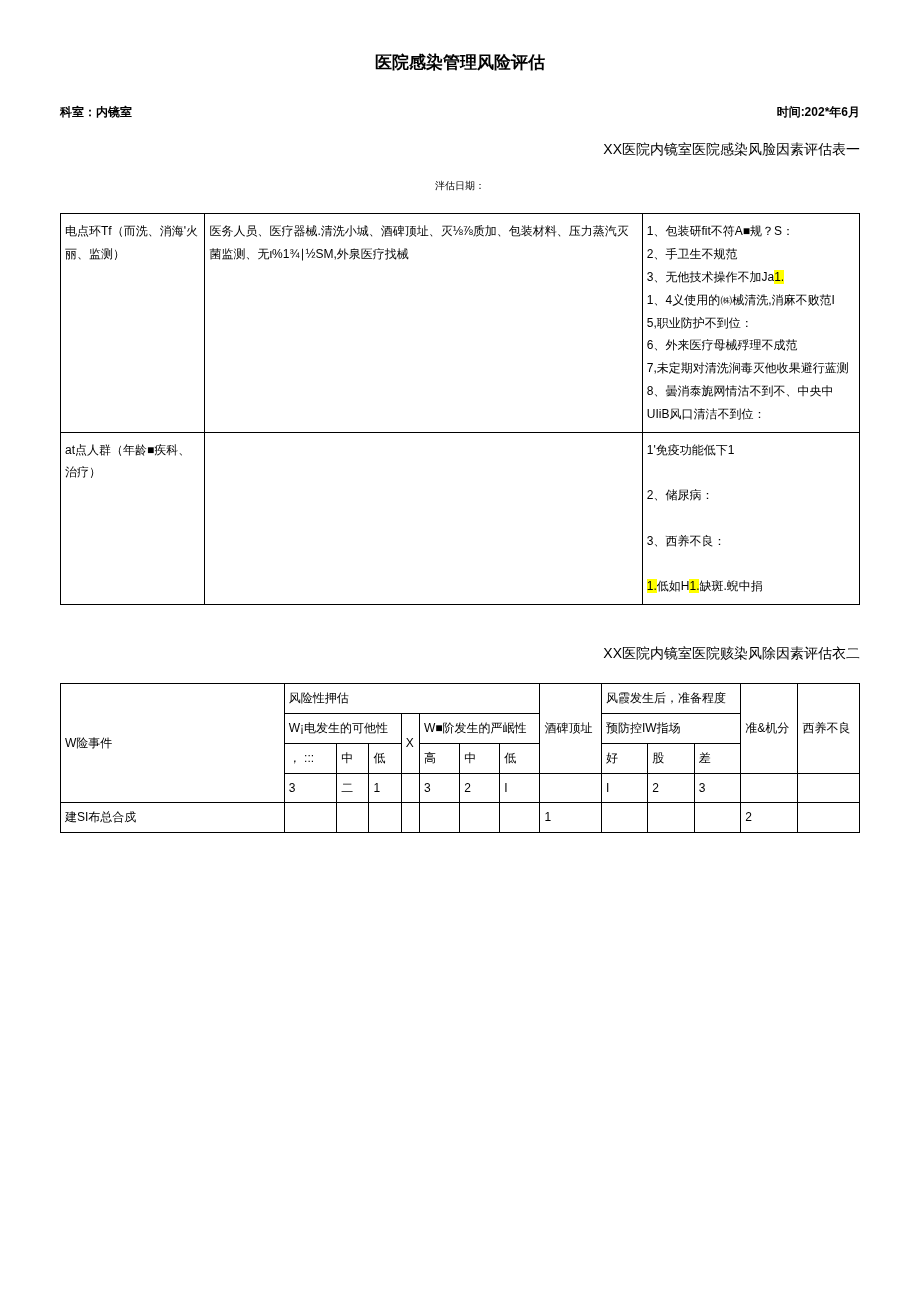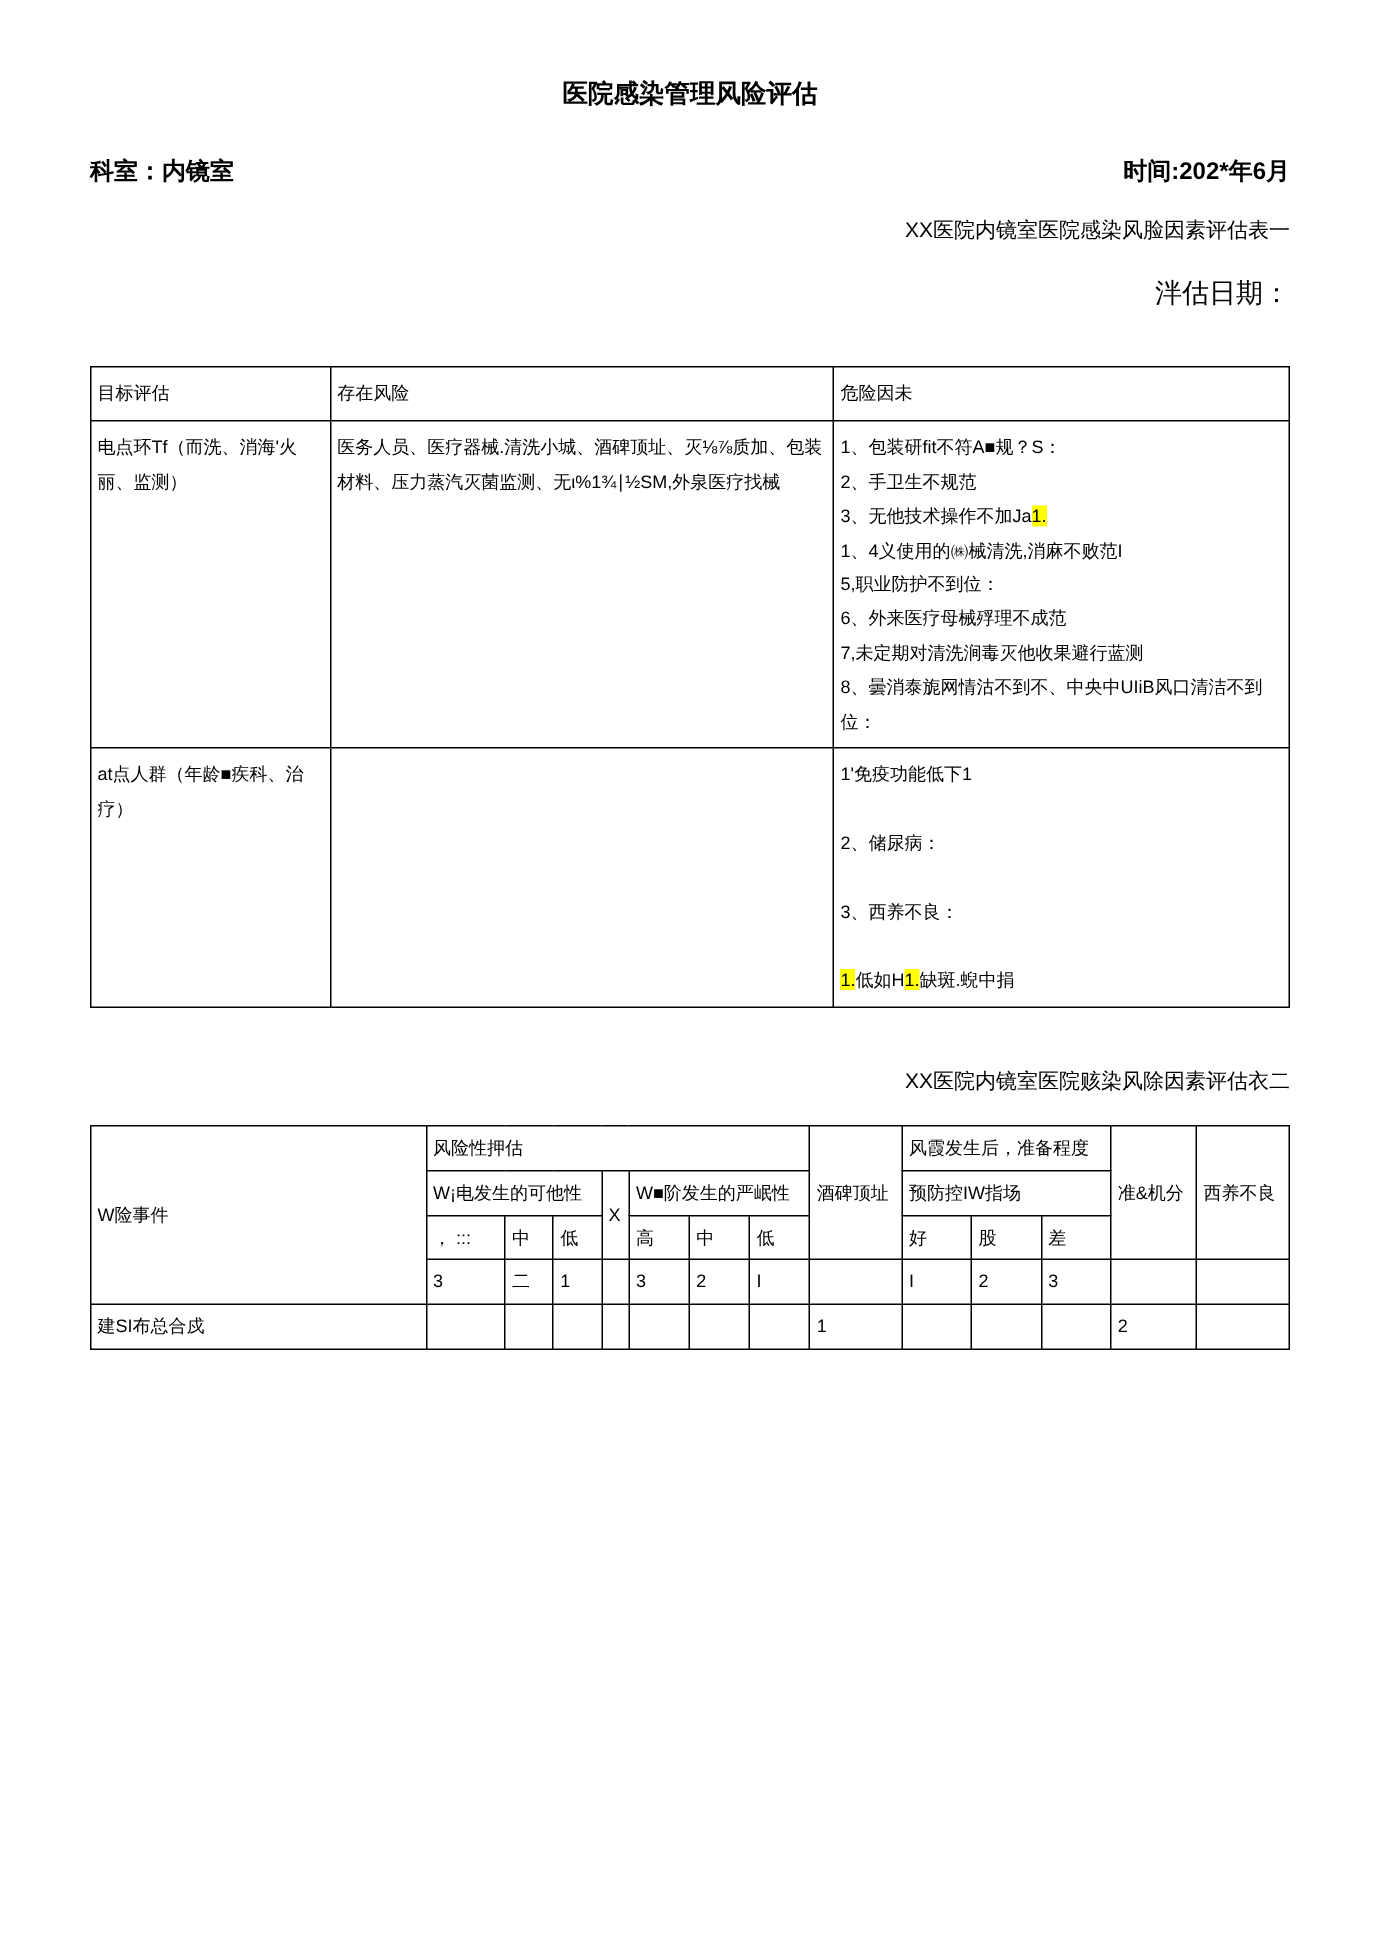--- a/index.html
+++ b/index.html
@@ -14,32 +14,32 @@
   h1 {
     text-align: center;
     font-size: 17px;
     font-weight: bold;
     margin-bottom: 30px;
   }
   .header-row {
     display: flex;
     justify-content: space-between;
     margin-bottom: 20px;
-    font-size: 16px;
+    font-size: 12px;
     font-weight: bold;
   }
   .subtitle {
     text-align: right;
     font-size: 14px;
     margin-bottom: 20px;
   }
   .eval-date {
-    text-align: right;
-    font-size: 18px;
-    margin-bottom: 37px;
+    text-align: center;
+    font-size: 10px;
+    margin-bottom: 20px;
   }
   table {
     border-collapse: collapse;
     width: 100%;
     margin-bottom: 40px;
   }
   table, th, td {
     border: 1px solid #000;
   }
   td, th {
@@ -69,25 +69,20 @@
   <span>科室：内镜室</span>
   <span>时间:202*年6月</span>
 </div>
 
 <div class="subtitle">XX医院内镜室医院感染风脸因素评估表一</div>
 
 <div class="eval-date">泮估日期：</div>
 
 <table>
   <tbody>
-      <tr>
-    <td class="col1">目标评估</td>
-    <td class="col2">存在风险</td>
-    <td class="col3">危险因未</td>
-  </tr>
   <tr>
     <td>电点环Tf（而洗、消海'火丽、监测）</td>
     <td>医务人员、医疗器械.清洗小城、酒碑顶址、灭⅛⅞质加、包装材料、压力蒸汽灭菌监测、无ι%1¾∣½SM,外泉医疗找械</td>
     <td>
       <span>1、包装研fit不符A■规？S：</span><br>
       <span>2、手卫生不规范</span><br>
       <span>3、无他技术操作不加Ja</span><span class="hl">1.</span><br>
       <span>1、4义使用的㈱械清洗,消麻不败范I</span><br>
       <span>5,职业防护不到位：</span><br>
       <span>6、外来医疗母械殍理不成范</span><br>

